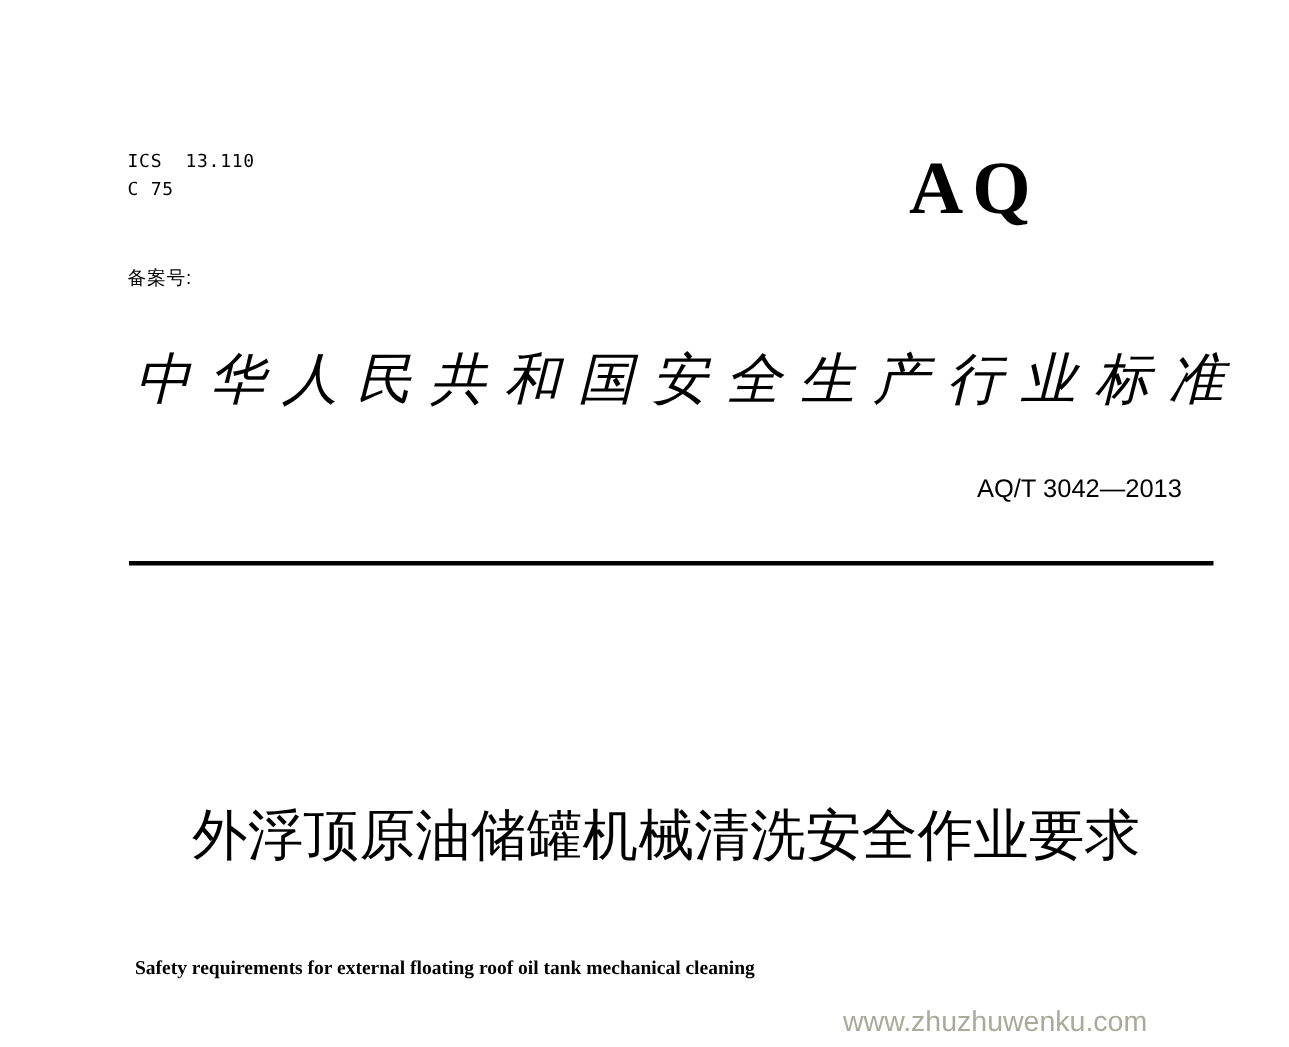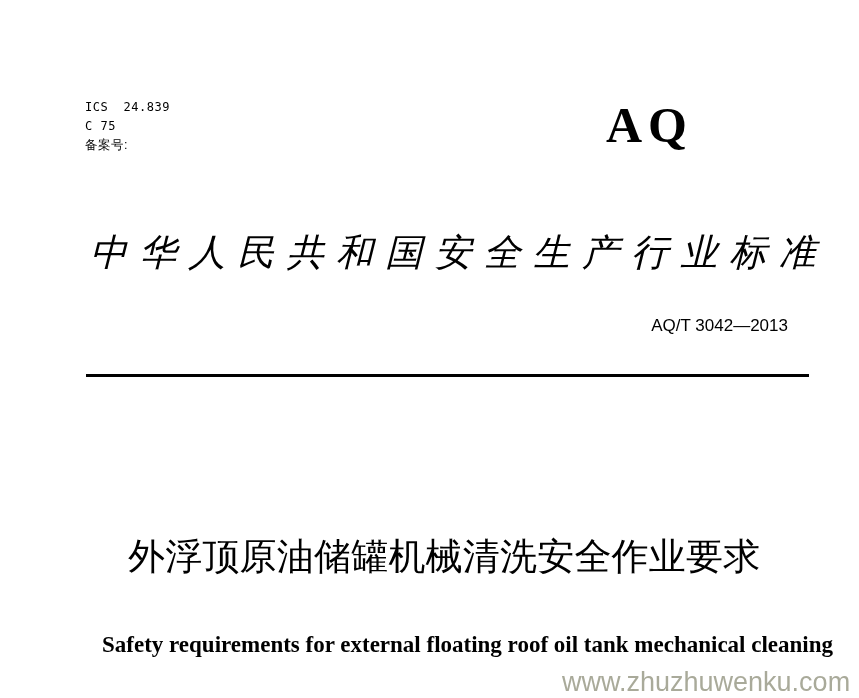--- a/index.html
+++ b/index.html
@@ -17,21 +17,21 @@
     .meta {
       position: absolute;
       left: 85px;
       top: 98px;
       font-family: "DejaVu Sans Mono", "Liberation Mono", monospace;
       font-size: 12px;
       line-height: 19px;
       letter-spacing: 0.5px;
     }
     .meta div { white-space: pre; }
-    .meta .record { font-family: Liberation Sans, sans-serif; font-size: 12.5px; }
+    .meta .record { font-family: Liberation Sans, sans-serif; font-size: 12.5px; margin-top: 40px; }
     .logo {
       position: absolute;
       left: 606px;
       top: 80px;
       font-family: "Liberation Serif", "DejaVu Serif", serif;
       font-weight: bold;
       font-size: 50px;
       line-height: 90px;
       letter-spacing: 6px;
     }
@@ -69,43 +69,43 @@
       top: 532px;
       font-family: "DejaVu Sans", sans-serif;
       font-size: 37px;
       line-height: 50px;
       letter-spacing: 0.2px;
       white-space: nowrap;
       margin-left: 24px;
     }
     .doc-title-en {
       position: absolute;
-      left: 102px;
+      left: 90px;
       top: 632px;
       font-family: "Liberation Serif", "DejaVu Serif", serif;
       font-weight: bold;
-      font-size: 23px;
+      font-size: 13px;
       line-height: 26px;
       white-space: nowrap;
     }
     .watermark {
       position: absolute;
       left: 562px;
       top: 666px;
       font-family: "Liberation Sans", "DejaVu Sans", sans-serif;
-      font-size: 27px;
+      font-size: 19px;
       line-height: 32px;
       white-space: nowrap;
     }
   </style>
 </head>
 <body>
 
 <div class="meta">
-  <div>ICS  24.839</div>
+  <div>ICS  13.110</div>
   <div>C 75</div>
   <div class="record">备案号:</div>
 </div>
 
 <div class="logo">AQ</div>
 
 <div class="std-title">中华人民共和国安全生产行业标准</div>
 
 <div class="std-code">AQ/T 3042—2013</div>
 

